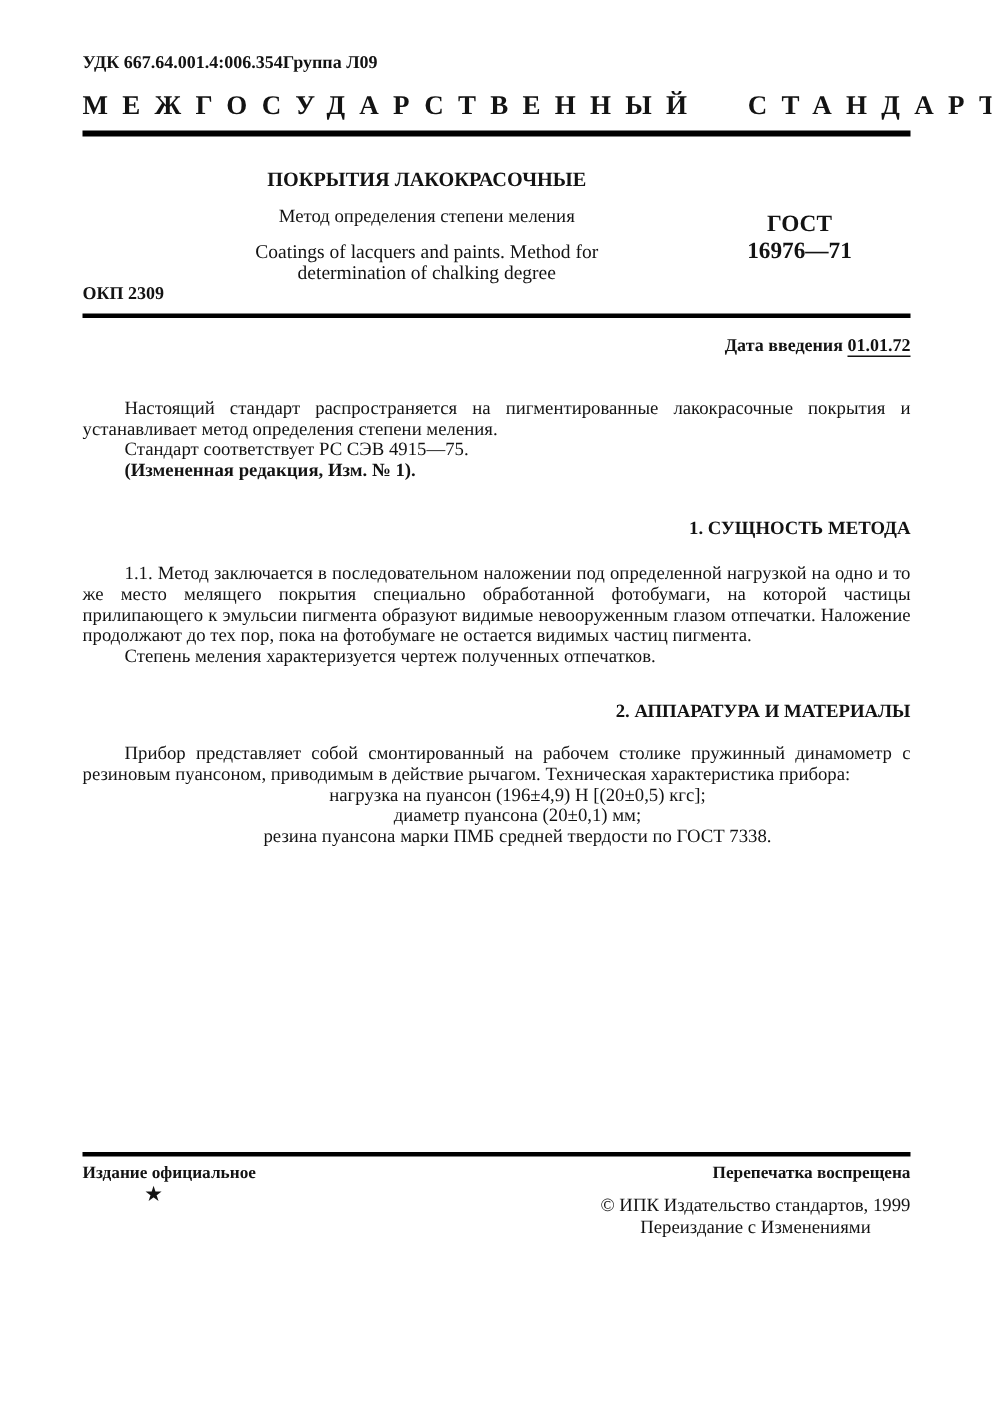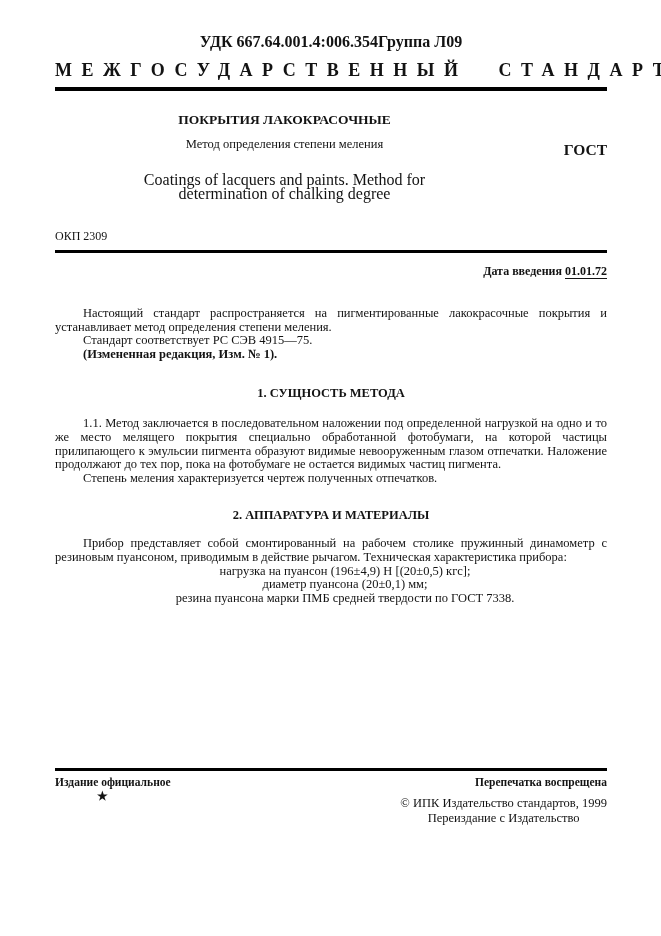--- a/index.html
+++ b/index.html
@@ -10,59 +10,59 @@
     -webkit-font-smoothing: antialiased;
   }
   .page {
     position: absolute; inset: 0;
     padding: 0 54px 0 55px;
     box-sizing: border-box;
     overflow: hidden;
   }
   .header-row {
     margin-top: 35px;
-    display: flex; justify-content: center;
-    font-weight: bold; font-size: 16px; line-height: 13px;
+    display: flex; justify-content: flex-start;
+    font-weight: bold; font-size: 12px; line-height: 13px;
   }
   .standard-kind {
     margin-top: 15px;
     font-weight: bold; font-size: 18px; line-height: 15px;
     letter-spacing: 9.5px; word-spacing: 17px;
     white-space: nowrap;
   }
   .rule-thick { height: 4px; background: #000; margin-top: 9px; }
   .rule-mid   { height: 3px; background: #000; }
 
   .title-block { display: flex; margin-top: 21px; gap: 15px; }
   .title-left { flex: 1; text-align: center; padding-left: 70px; box-sizing: border-box; }
-  .title-right { width: 148px; text-align: right; }
+  .title-right { width: 148px; text-align: center; }
   .title-ru { font-weight: bold; font-size: 13.5px; line-height: 15px; }
   .subtitle-ru { font-weight: normal; font-size: 12.5px; line-height: 14px; margin-top: 10px; }
-  .title-en { font-size: 16px; line-height: 14px; margin-top: 22px; }
+  .title-en { font-size: 13px; line-height: 14px; margin-top: 10px; }
   .gost-box { margin-top: 29px; font-weight: bold; font-size: 15.5px; line-height: 18px; }
 
-  .okp { margin-top: 29px; font-size: 12px; line-height: 13px; }
+  .okp { font-size: 12px; line-height: 13px; font-weight: bold; }
   .rule-okp { margin-top: 7px; }
 
   .date-line {
     margin-top: 11px; text-align: right;
     font-weight: bold; font-size: 12px; line-height: 14px;
   }
   .date-value { text-decoration: underline; text-underline-offset: 3px; }
 
   .para {
     font-size: 12.5px; line-height: 13.6px;
     text-align: justify; text-indent: 28px; margin: 0;
   }
   .para.no-justify { text-align: center; }
   .bold { font-weight: bold; }
 
   .intro { margin-top: 29px; }
   .section-heading {
-    text-align: center; font-weight: bold; font-size: 12.5px; line-height: 14px;
+    text-align: right; font-weight: bold; font-size: 12.5px; line-height: 14px;
   }
   .h1-sec { margin-top: 25px; }
   .sec1-body { margin-top: 17px; }
   .h2-sec { margin-top: 23px; }
   .sec2-body { margin-top: 15px; }
 
   .footer { position: absolute; left: 55px; right: 54px; top: 768px; }
   .footer-row { display: flex; justify-content: space-between; margin-top: 5px; }
   .footer-left { font-weight: bold; font-size: 11.5px; line-height: 13px; }
   .star { font-size: 12px; line-height: 12px; margin-left: 42px; margin-top: 1px; }
@@ -92,20 +92,21 @@
       <div class="title-ru">ПОКРЫТИЯ ЛАКОКРАСОЧНЫЕ</div>
       <div class="subtitle-ru">Метод определения степени меления</div>
       <div class="title-en">
         <div>Coatings of lacquers and paints. Method for</div>
         <div>determination of chalking degree</div>
       </div>
     </div>
     <div class="title-right">
       <div class="gost-box">
         <div>ГОСТ</div>
+        <div>16976—71</div>
       </div>
     </div>
   </div>
 
   <div class="okp">ОКП 2309</div>
 
   <div class="rule-mid rule-okp"></div>
 
   <div class="date-line">
     <span>Дата введения</span>
@@ -139,19 +140,19 @@
     <div class="rule-mid"></div>
     <div class="footer-row">
       <div class="footer-left">
         <div>Издание официальное</div>
         <div class="star">★</div>
       </div>
       <div class="footer-right">
         <div class="reprint">Перепечатка воспрещена</div>
         <div class="copyright-block">
           <div>© ИПК Издательство стандартов, 1999</div>
-          <div>Переиздание с Издательство</div>
+          <div>Переиздание с Изменениями</div>
         </div>
       </div>
     </div>
   </div>
 
 </div>
 
 </body></html>

